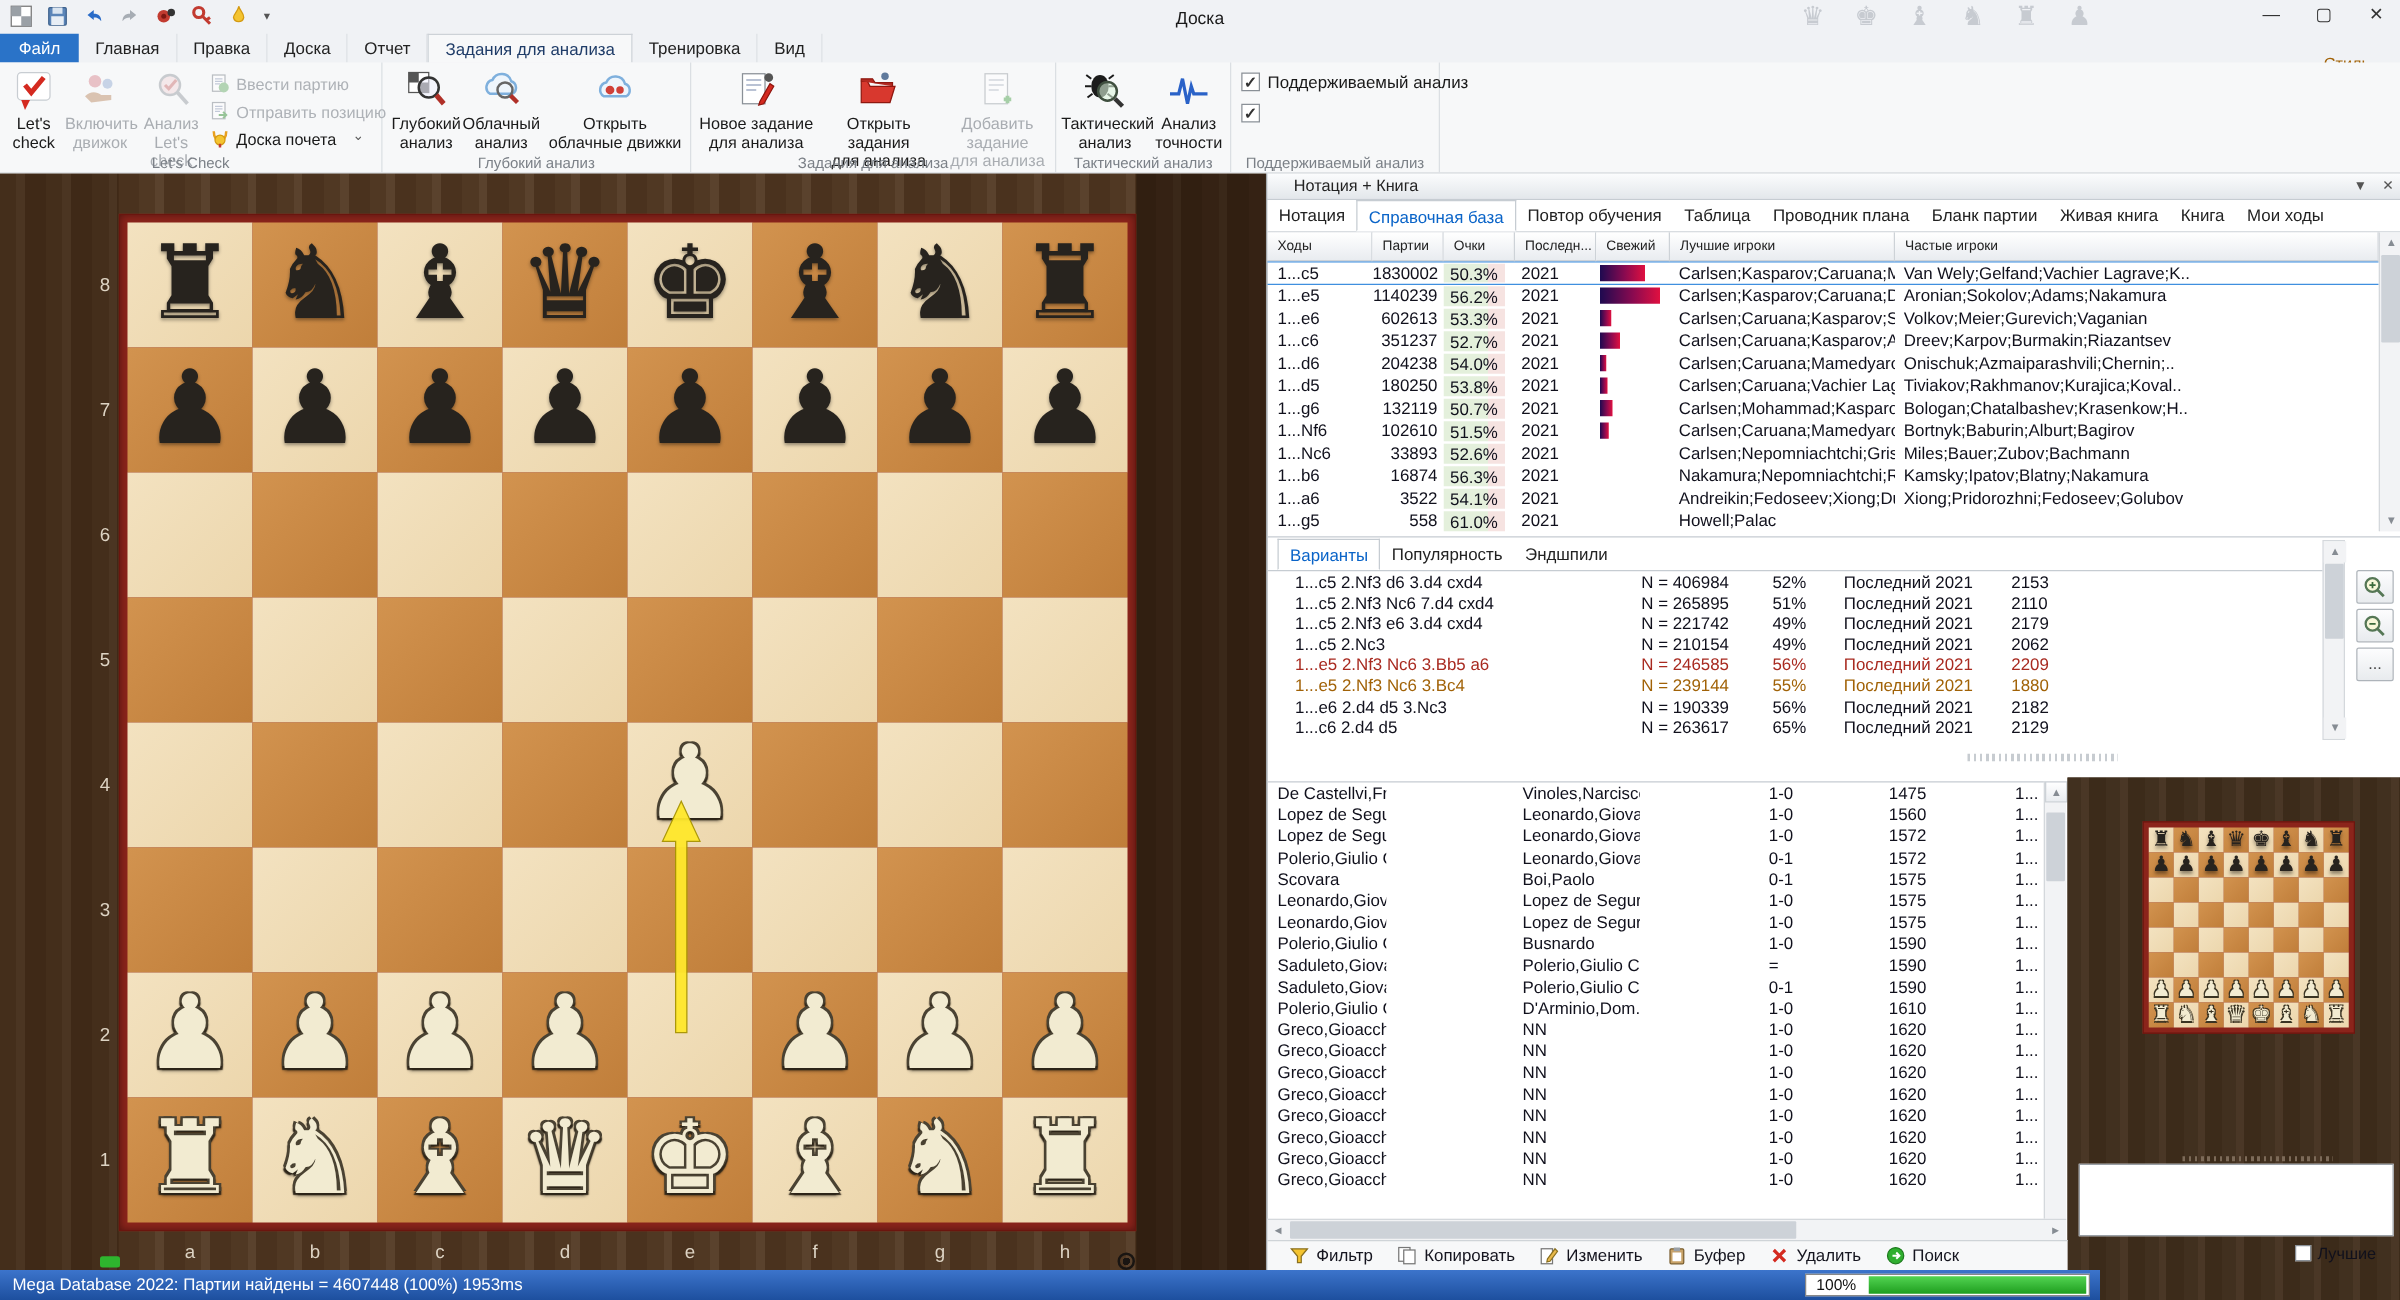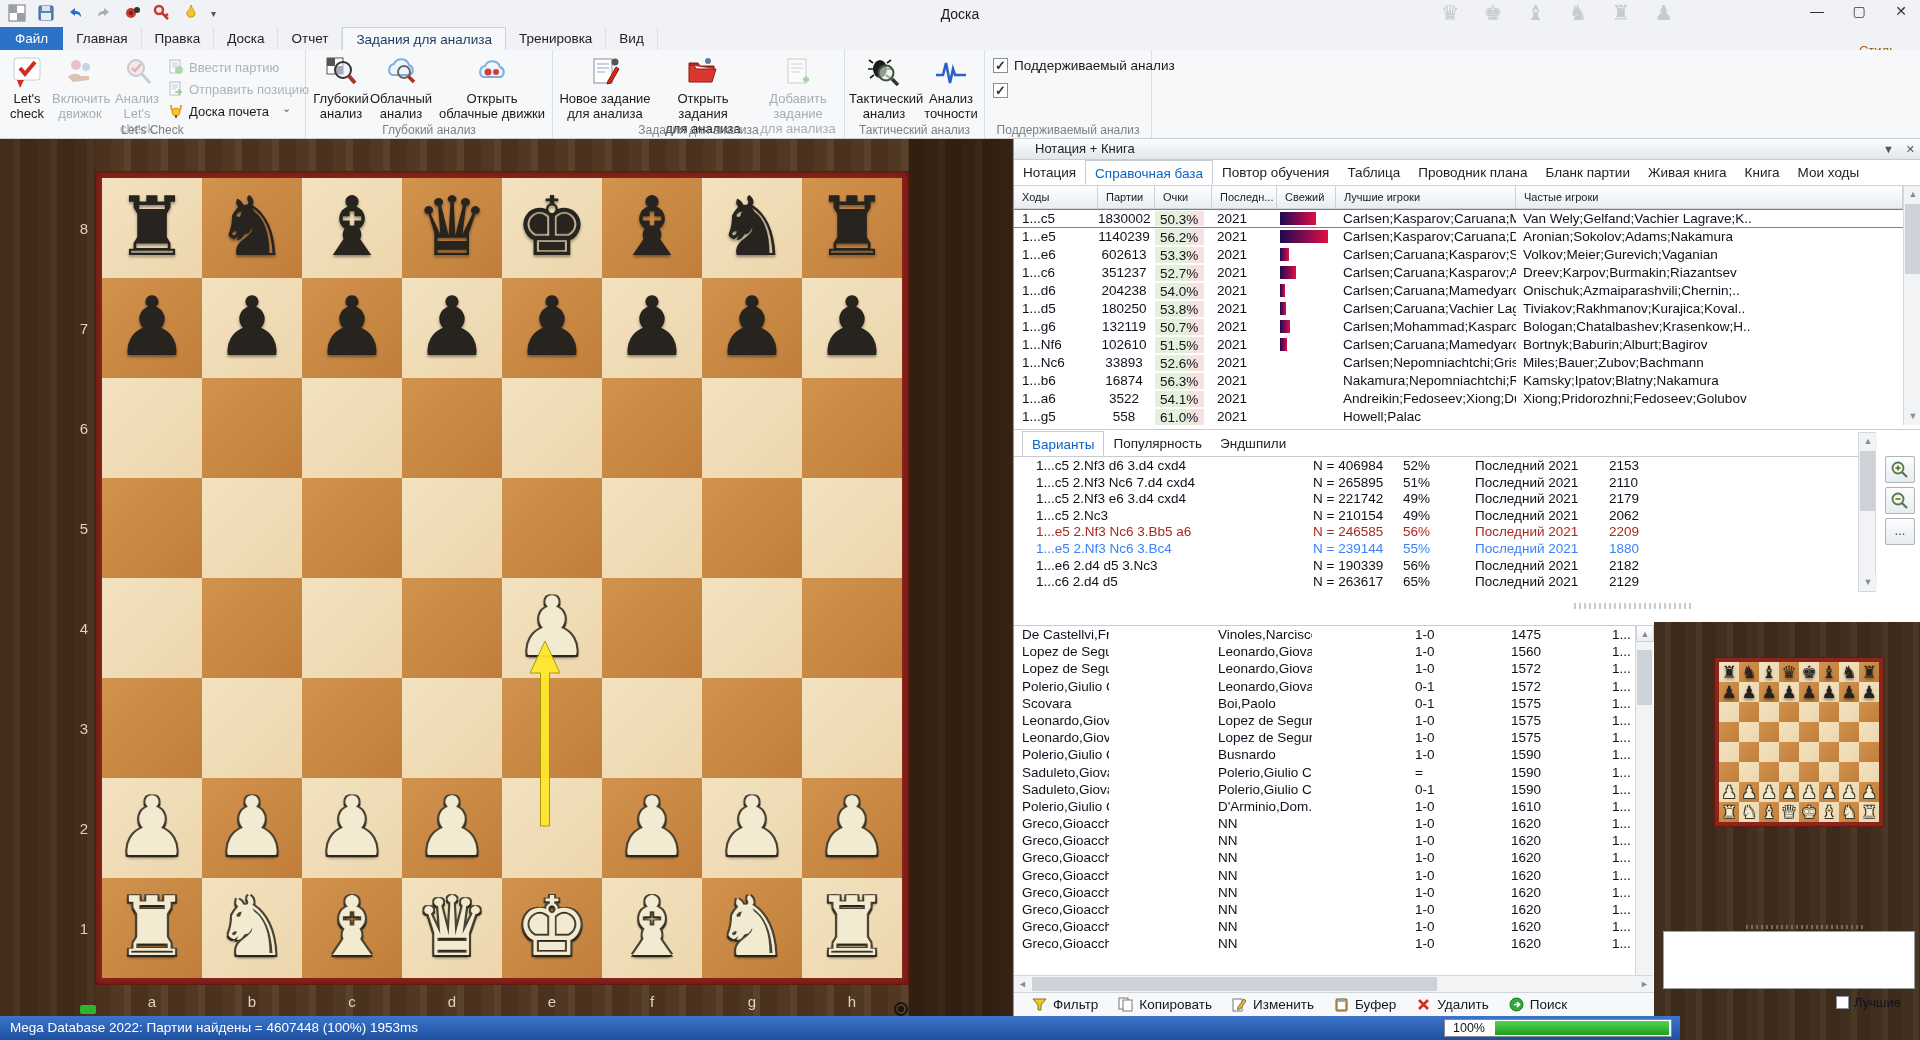--- a/index.html
+++ b/index.html
@@ -57,45 +57,45 @@
 .ptabs{position:absolute;left:0;top:21px;width:907px;height:26px;border-bottom:1px solid #cdd2d7;background:#fff}
 .ptab{display:inline-block;height:25px;line-height:25px;padding:0 9px;font-size:13.5px;color:#222;vertical-align:top}
 .ptab.active{border:1px solid #c6ccd2;border-bottom:1px solid #fff;color:#0a64c8;margin-top:0;background:#fff}
 
 .mtable{position:absolute;left:0;top:47px;width:889px;height:239px}
 .mhdr{display:grid;grid-template-columns:84px 57px 57px 65px 59px 180px 1fr;height:23px}
 .mhdr .hc{background:linear-gradient(#ffffff,#e9ecf0);border-right:1px solid #cdd2d7;border-bottom:1px solid #cdd2d7;font-size:11px;color:#222;line-height:22px;padding-left:8px;overflow:hidden;white-space:nowrap}
 .mrow{display:grid;grid-template-columns:84px 57px 57px 65px 59px 180px 1fr;height:18px;line-height:18px;font-size:13.5px;color:#10101c;white-space:nowrap}
 .mrow>div{overflow:hidden}
 .mrow .c-move{padding-left:8px}
-.mrow .c-games{text-align:center;padding-right:5px}
+.mrow .c-games{text-align:right;padding-right:5px}
 .mrow .c-score{padding-left:5px;background:linear-gradient(90deg,#e4f0dc 0 72%,#f6e3e1 72% 100%);margin:1px 8px 1px 0}
 .mrow .c-year{padding-left:5px}
 .mrow .c-fresh{position:relative}
 .mrow .c-fresh i{position:absolute;left:3px;top:2px;height:13px;background:linear-gradient(90deg,#1e0a50,#8a0a50 55%,#e01040)}
 .mrow .c-top{padding-left:7px}
 .mrow .c-freq{padding-left:7px}
 .mrow.sel{border-top:1px solid #3f8fdf;border-bottom:1px solid #3f8fdf;height:19px;line-height:17px}
 .mscroll{position:absolute;left:889px;top:47px;width:18px;height:239px;background:#f2f3f5;border-left:1px solid #d4d8dc}
 .sbbtn{position:absolute;left:0;width:18px;height:17px;background:#f2f3f5;color:#868c93;font-size:9px;text-align:center;line-height:17px}
 .sbthumb{position:absolute;left:1px;width:15px;background:#cdd2d8;border-radius:1px}
 
 .variants{position:absolute;left:0;top:290px;width:907px;height:164px;border-top:1px solid #c6ccd2}
 .vtabs{position:absolute;left:8px;top:1px;height:26px}
 .vtab{display:inline-block;height:25px;line-height:25px;padding:0 9px;font-size:13.5px;color:#222;vertical-align:top}
 .vtab.active{border:1px solid #c6ccd2;border-bottom:1px solid #fff;color:#0a64c8}
 .vtabline{position:absolute;left:0;top:26px;width:845px;border-bottom:1px solid #c6ccd2}
 .vrows{position:absolute;left:0;top:28px;width:845px}
 .vrow{display:grid;grid-template-columns:277px 90px 42px 160px 60px;padding-left:22px;height:16.6px;line-height:16.6px;font-size:13.5px;color:#10101c;white-space:nowrap}
 .vrow .vn{text-align:left}
-.vrow .vpct{text-align:left}
+.vrow .vpct{text-align:right}
 .vrow .vlast{padding-left:30px}
 .vrow .velo{padding-left:4px}
 .vrow.red{color:#a82a20}
-.vrow.green{color:#3b82f6}
+.vrow.green{color:#a16207}
 .vscroll{position:absolute;left:844px;top:2px;width:18px;height:160px;background:#f2f3f5;border:1px solid #d4d8dc}
 .vside{position:absolute;left:871px;width:30px;height:27px;background:linear-gradient(#fdfdfe,#e8ebee);border:1px solid #aeb4ba;border-radius:2px;text-align:center}
 
 .mainline{position:absolute;left:6px;top:458px;width:542px;height:21px;border:1px solid #9aa2aa;font-size:13.5px;color:#10101c;line-height:19px;padding-left:7px;white-space:nowrap;background:#fff}
 .gripdots{position:absolute;top:464px;left:560px;width:120px;height:6px;background:repeating-linear-gradient(90deg,#b9bfc5 0 2px,transparent 2px 5px);opacity:.8}
 
 .games{position:absolute;left:0;top:486px;width:622px;height:350px;border-top:1px solid #c6ccd2}
 .ghdr{display:grid;grid-template-columns:95px 101px 102px 96px 97px 103px 1fr;height:23px}
 .ghdr .hc{background:linear-gradient(#ffffff,#e9ecf0);border-right:1px solid #cdd2d7;border-bottom:1px solid #cdd2d7;font-size:13px;color:#222;line-height:22px;padding-left:8px;white-space:nowrap;overflow:hidden}
 .grow{display:grid;grid-template-columns:95px 101px 102px 96px 97px 103px 1fr;height:17.2px;line-height:17.2px;font-size:13.5px;color:#10101c;white-space:nowrap}

